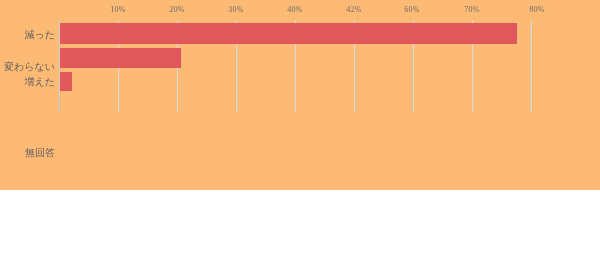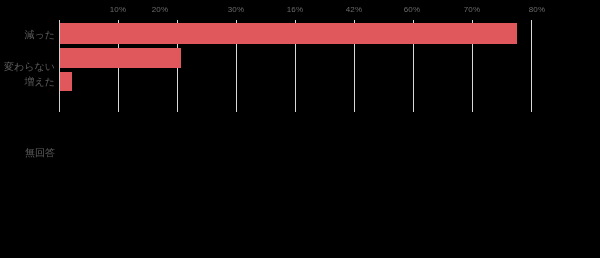--- a/index.html
+++ b/index.html
@@ -9,22 +9,23 @@
   }
   body {
     width: 600px;
     height: 258px;
     font-family: "Liberation Sans", "DejaVu Sans", sans-serif;
     overflow: hidden;
   }
   .chart-root {
     position: relative;
     width: 600px;
-    height: 258px;
-    background: #000000;
+    height: 190px;
+    background: #fdba74;
+    font-family: Liberation Serif, serif;
   }
   
   .plot-area {
     position: absolute;
     left: 0;
     top: 0;
     width: 600px;
     height: 258px;
   }
   .gridline {
@@ -65,23 +66,23 @@
     background: #e0575c;
   }
 </style>
 </head>
 <body>
 
 <div class="chart-root">
   <div class="plot-area">
 
     <div class="tick-label" style="left:118px;">10%</div>
-    <div class="tick-label" style="left:160px;">20%</div>
+    <div class="tick-label" style="left:177px;">20%</div>
     <div class="tick-label" style="left:236px;text-align:center;">30%</div>
-    <div class="tick-label" style="left:295px;">16%</div>
+    <div class="tick-label" style="left:295px;">40%</div>
     <div class="tick-label" style="left:354px;">42%</div>
     <div class="tick-label" style="left:412px;">60%</div>
     <div class="tick-label" style="left:472px;">70%</div>
     <div class="tick-label" style="left:531px;padding-left:12px;">80%</div>
 
     <div class="gridline" style="left:118px;"></div>
     <div class="gridline" style="left:177px;"></div>
     <div class="gridline" style="left:236px;"></div>
     <div class="gridline" style="left:295px;"></div>
     <div class="gridline" style="left:354px;"></div>

